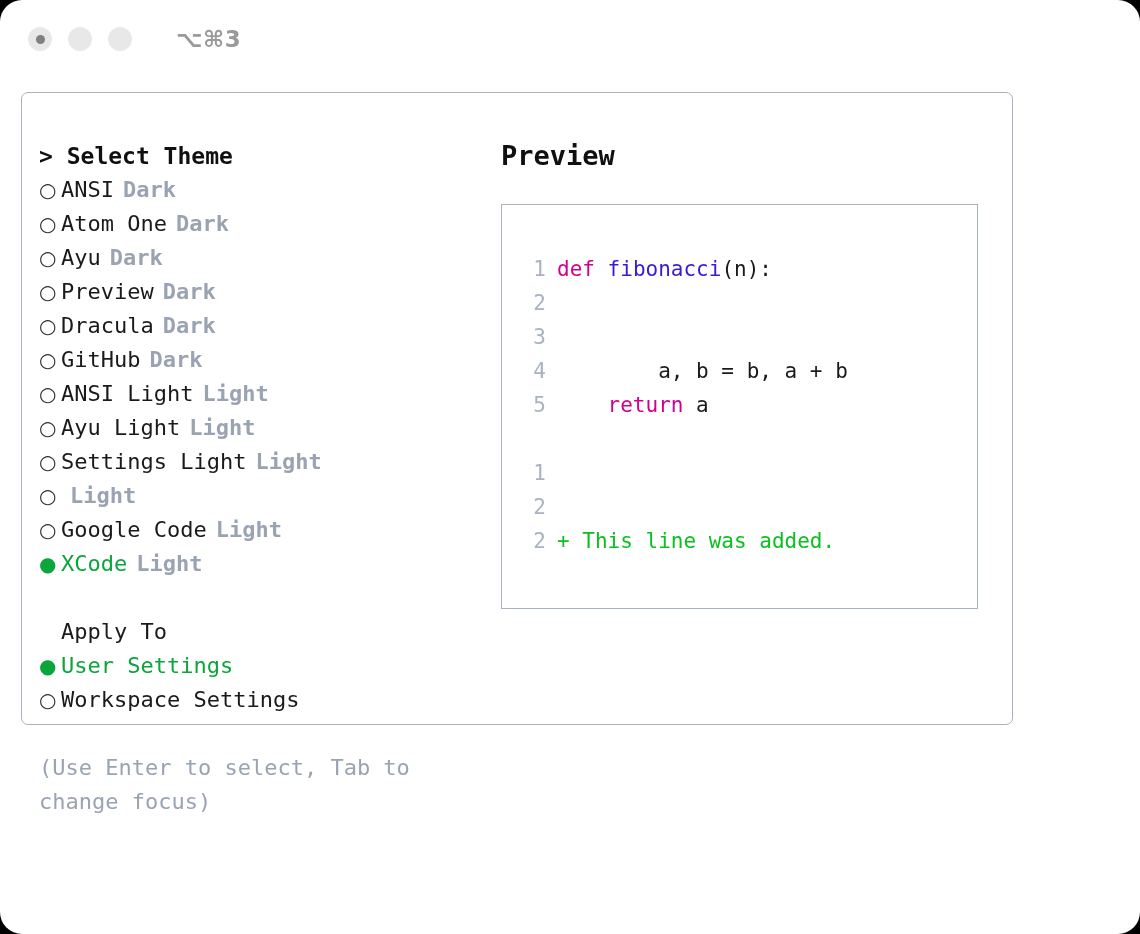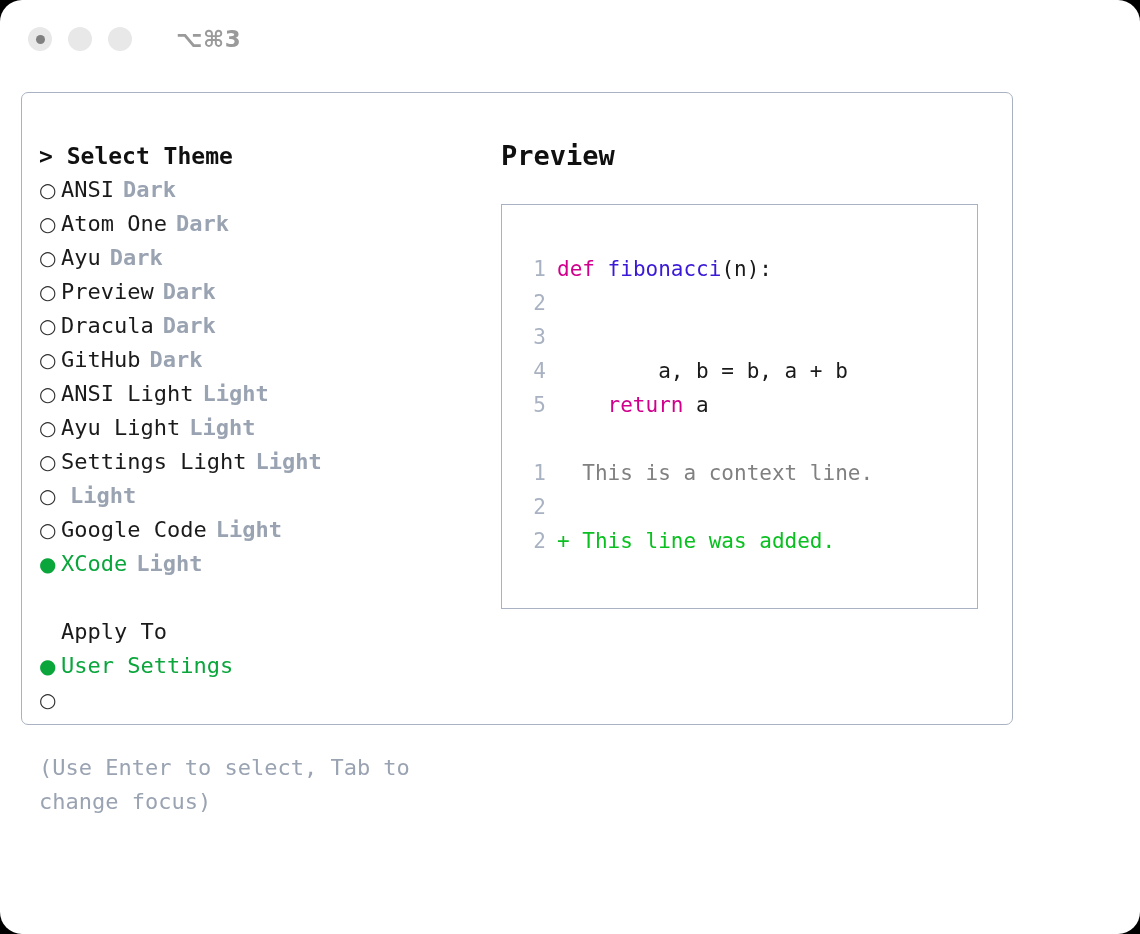--- a/index.html
+++ b/index.html
@@ -224,40 +224,40 @@
 
         <div class="spacer-block"></div>
 
         <div class="opt-row">
           <span class="marker"> </span>
           <span class="opt-label">Apply To</span>
         </div>
 
         <div id="apply-list">
             <div class="opt-row selected"><span class="marker sel">●</span><span class="opt-label">User Settings</span></div>
-            <div class="opt-row"><span class="marker">○</span></div>
+            <div class="opt-row"><span class="marker">○</span><span class="opt-label">Workspace Settings</span></div>
           </div>
 
         <div class="hint">(Use Enter to select, Tab to change focus)</div>
       </div>
 
       <div class="col-right">
         <div class="preview-head">Preview</div>
 
         <div class="code-box">
           <div id="code-lines">
               <div class="code-line"><span class="lineno">1</span><span class="code-body"><span class="tok-kw">def</span><span class="tok-pln"> </span><span class="tok-fn">fibonacci</span><span class="tok-pln">(n):</span></span></div>
               <div class="code-line"><span class="lineno">2</span></div>
               <div class="code-line"><span class="lineno">3</span></div>
               <div class="code-line"><span class="lineno">4</span><span class="code-body"><span class="tok-pln">        a, b = b, a + b</span></span></div>
               <div class="code-line"><span class="lineno">5</span><span class="code-body"><span class="tok-pln">    </span><span class="tok-kw">return</span><span class="tok-pln"> a</span></span></div>
             </div>
           <div class="code-gap"></div>
           <div id="diff-lines">
-              <div class="code-line"><span class="lineno">1</span><span class="diff-ctx">  This is a context line.</span></div>
+              <div class="code-line"><span class="lineno">1</span></div>
               <div class="code-line"><span class="lineno">2</span></div>
               <div class="code-line"><span class="lineno">2</span><span class="diff-add">+ This line was added.</span></div>
             </div>
         </div>
       </div>
 
     </div>
   </div>
 </div>
 

